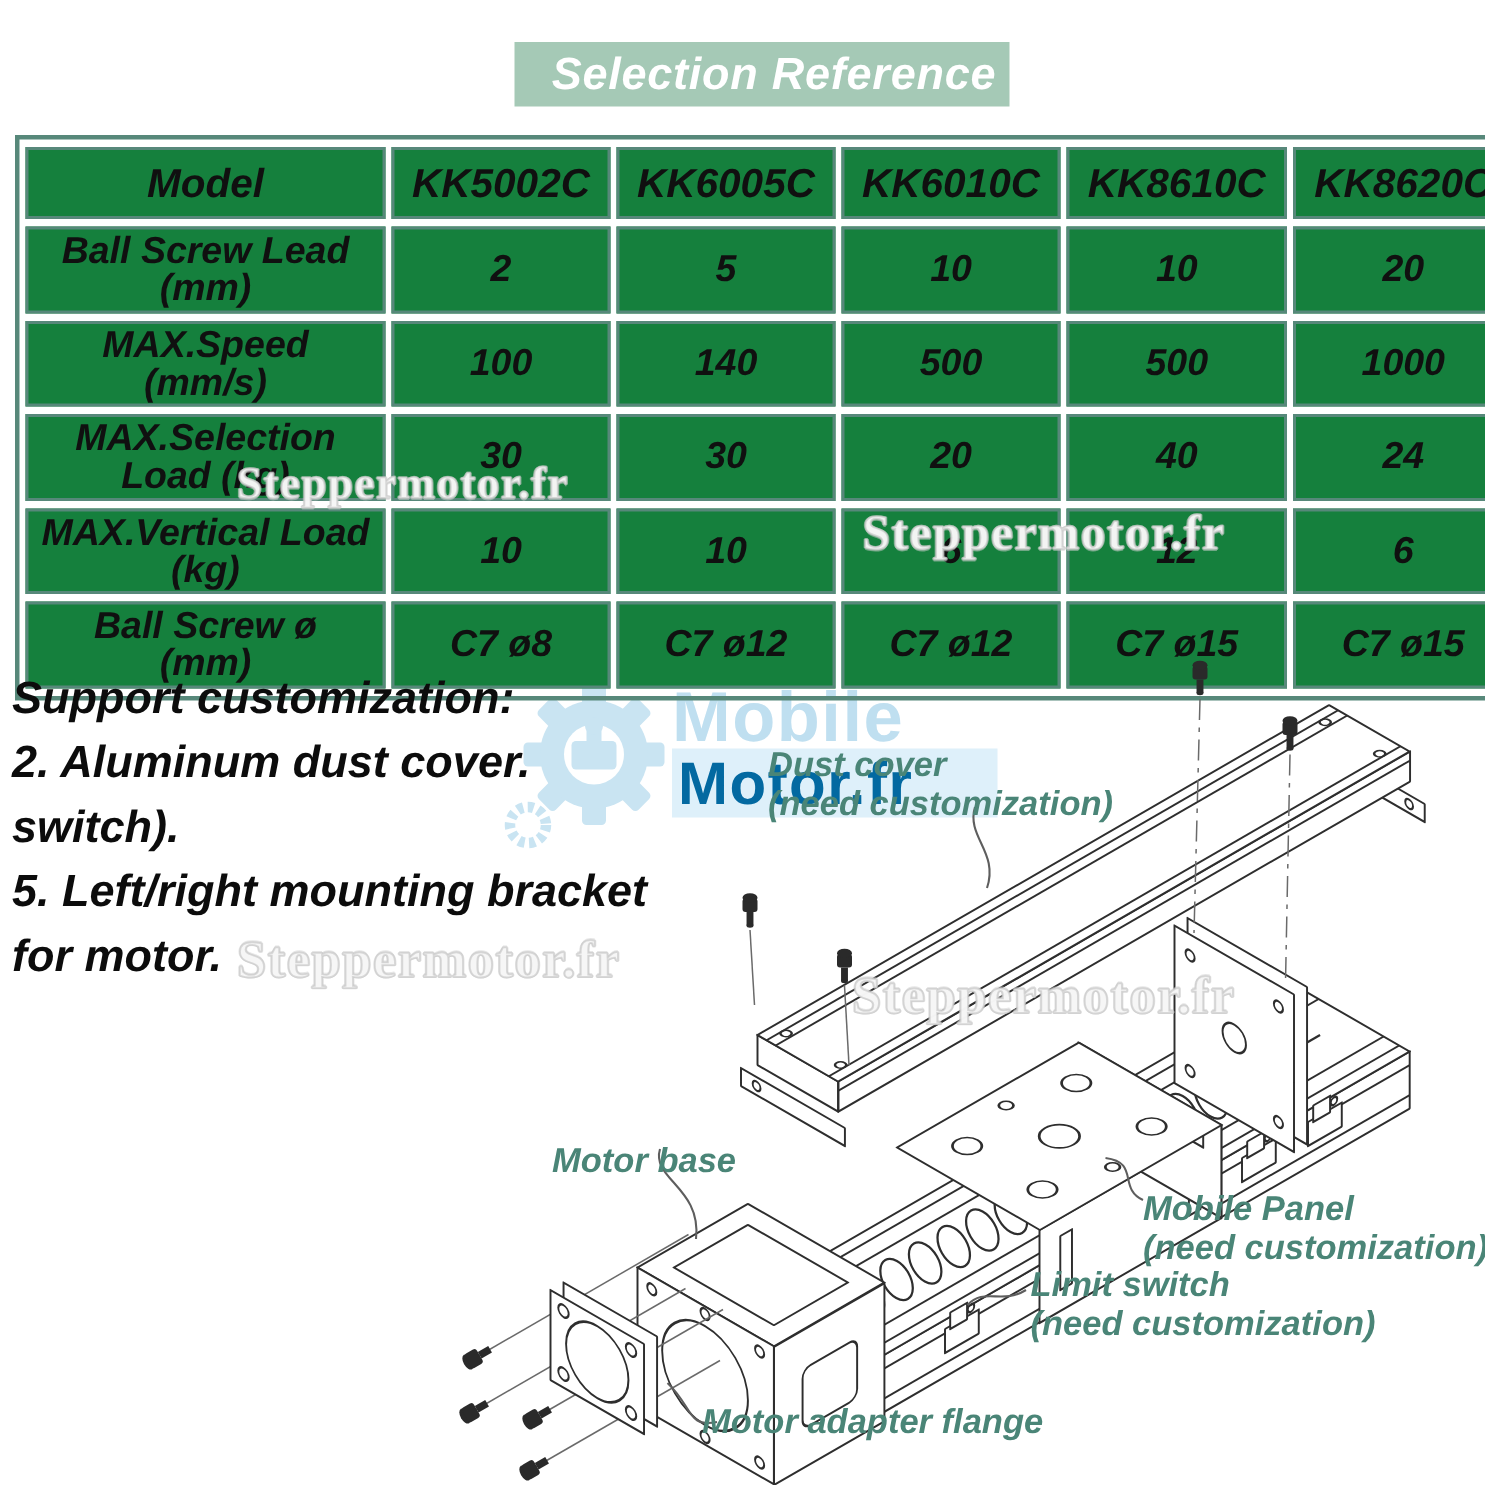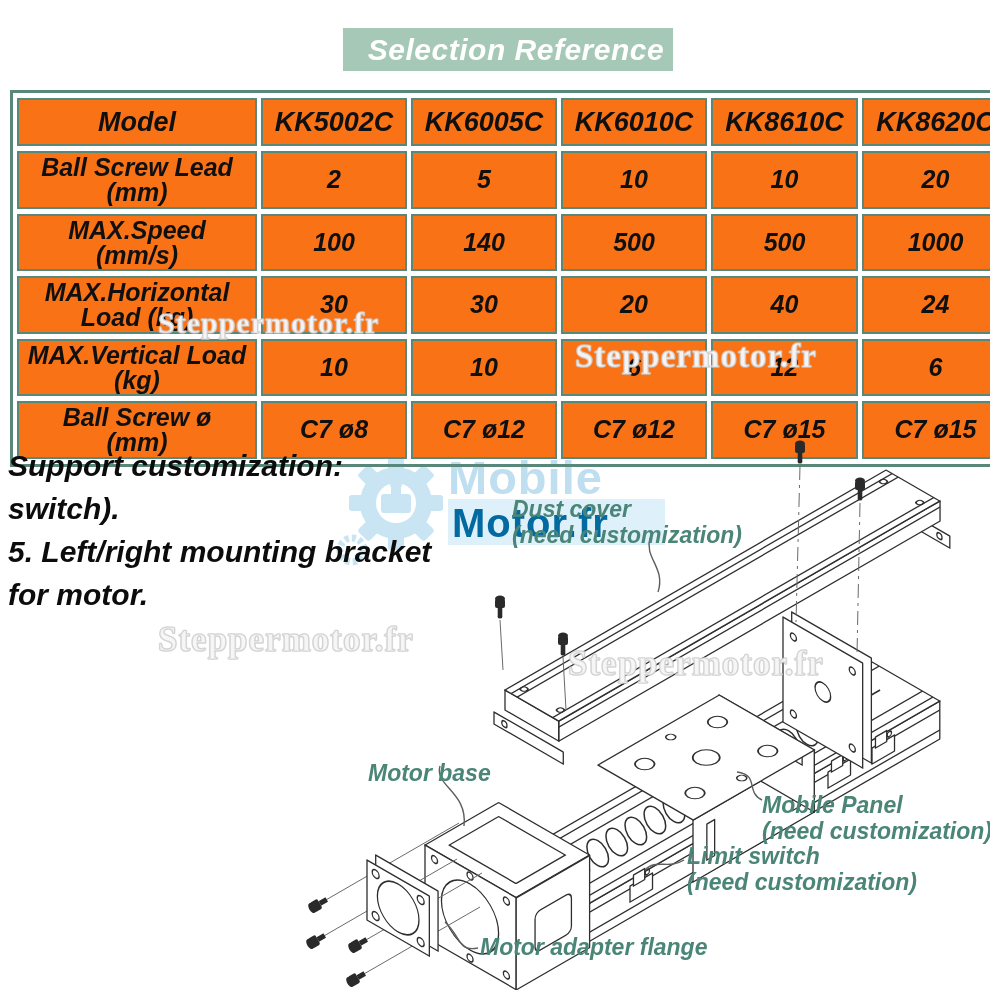--- a/index.html
+++ b/index.html
@@ -5,21 +5,21 @@
   html,body{margin:0;padding:0;background:#fff;}
   .stage{position:relative;width:990px;height:990px;background:#fff;overflow:hidden;
          font-family:"Liberation Sans",sans-serif;}
   
   .banner{position:absolute;left:343px;top:28px;width:330px;height:43px;z-index:4;
           display:flex;align-items:center;justify-content:center;}
   .banner span{color:#fff;font-weight:700;font-style:italic;font-size:30px;letter-spacing:.5px;margin-left:16px;}
   
   .spec{position:absolute;left:10px;top:90px;width:972px;z-index:1;
         border-collapse:separate;border-spacing:4px 5px;table-layout:fixed;}
-  .spec td{box-sizing:border-box;background:#f97316;text-align:center;vertical-align:middle;
+  .spec td{box-sizing:border-box;background:#15803d;text-align:center;vertical-align:middle;
            font-weight:700;font-style:italic;color:#101010;height:48px;padding:1px 2px;}
   .spec td .l2{display:block;line-height:1.02;font-style:italic;}
   .hdr{font-size:27px;}
   .rowlab{font-size:25px;line-height:1.04;}
   .val{font-size:25px;}
   
   .notes{position:absolute;left:8px;top:444px;z-index:4;font-weight:700;font-style:italic;
          font-size:30px;line-height:43px;color:#0c0c0c;}
   
   .dlabel{position:absolute;z-index:6;font-style:italic;font-weight:700;color:#4a8577;
@@ -104,21 +104,21 @@
     </tr>
     <tr>
       <td class="rowlab" style="border:2.5px solid #57887a"><span>MAX.Speed</span><span class="l2">(mm/s)</span></td>
       <td class="val" style="border:2.5px solid #57887a">100</td>
       <td class="val" style="border:2.5px solid #57887a">140</td>
       <td class="val" style="border:2.5px solid #57887a">500</td>
       <td class="val" style="border:2.5px solid #57887a">500</td>
       <td class="val" style="border:2.5px solid #57887a">1000</td>
     </tr>
     <tr>
-      <td class="rowlab" style="border:2.5px solid #57887a"><span>MAX.Horizontal</span><span class="l2">Load (kg)</span></td>
+      <td class="rowlab" style="border:2.5px solid #57887a"><span>MAX.Selection</span><span class="l2">Load (kg)</span></td>
       <td class="val" style="border:2.5px solid #57887a">30</td>
       <td class="val" style="border:2.5px solid #57887a">30</td>
       <td class="val" style="border:2.5px solid #57887a">20</td>
       <td class="val" style="border:2.5px solid #57887a">40</td>
       <td class="val" style="border:2.5px solid #57887a">24</td>
     </tr>
     <tr>
       <td class="rowlab" style="border:2.5px solid #57887a"><span>MAX.Vertical Load</span><span class="l2">(kg)</span></td>
       <td class="val" style="border:2.5px solid #57887a">10</td>
       <td class="val" style="border:2.5px solid #57887a">10</td>
@@ -132,20 +132,21 @@
       <td class="val" style="border:2.5px solid #57887a">C7 ø12</td>
       <td class="val" style="border:2.5px solid #57887a">C7 ø12</td>
       <td class="val" style="border:2.5px solid #57887a">C7 ø15</td>
       <td class="val" style="border:2.5px solid #57887a">C7 ø15</td>
     </tr>
   </tbody>
     </table>
 
   <div class="notes">
     <div>Support customization:</div>
+    <div>2. Aluminum dust cover.</div>
     <div>switch).</div>
     <div>5. Left/right mounting bracket</div>
     <div>for motor.</div>
   </div>
 
   <svg class="diagram" width="990" height="990" viewBox="0 0 990 990" fill="none" stroke="#2e2e2e" stroke-width="1.5" stroke-linejoin="round">
 
     <g>
       <g transform="matrix(0.866,-0.5,0,1,583,907)">
         <rect x="0" y="0" width="412" height="38" fill="#fff"></rect>
@@ -381,17 +382,17 @@
     <div>Motor base</div>
   </div>
   <div class="dlabel" style="left:762px;top:792px;">
     <div>Mobile Panel</div>
     <div>(need customization)</div>
   </div>
   <div class="dlabel" style="left:687px;top:843px;">
     <div>Limit switch</div>
     <div>(need customization)</div>
   </div>
-  <div class="dlabel" style="left:480px;top:934px;">
+  <div class="dlabel" style="left:468px;top:934px;">
     <div>Motor adapter flange</div>
   </div>
 
 </div>
 
 </body></html>

